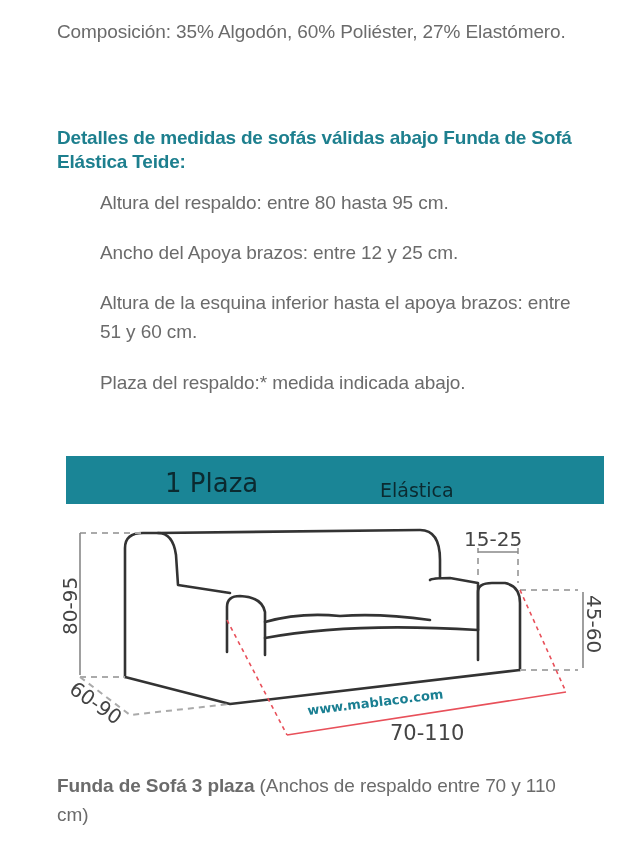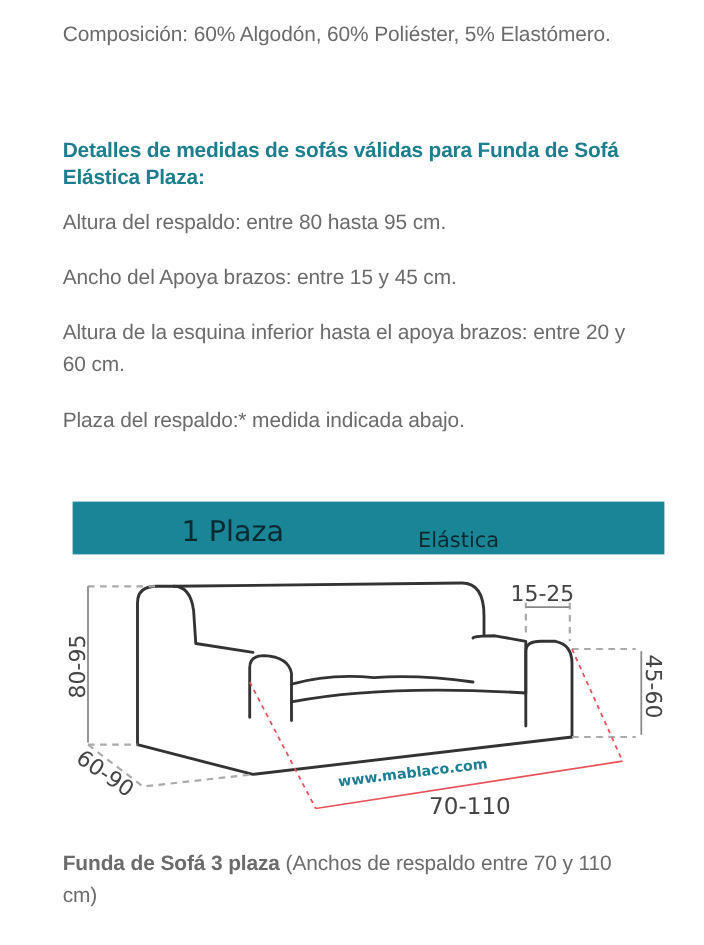--- a/index.html
+++ b/index.html
@@ -8,38 +8,38 @@
       font-family: "Liberation Sans", "DejaVu Sans", sans-serif;
       color: #6b6b6b;
     }
     .content { position: absolute; left: 57px; top: 0; width: 530px; }
     p { margin: 0; font-size: 19px; line-height: 29px; letter-spacing: -0.1px; }
     .composition { position: absolute; top: 17px; }
     .heading {
       position: absolute; top: 126px; color: #1d7f8e; font-weight: bold;
       font-size: 19px; line-height: 24px; letter-spacing: -0.2px;
     }
-    .detail { position: absolute; }
+    .detail { position: absolute; margin-left: 43px; }
     .d0 { top: 188px; }
     .d1 { top: 238px; }
     .d2 { top: 288px; }
     .d3 { top: 368px; }
     .diagram { position: absolute; left: 50px; top: 440px; width: 570px; height: 310px; }
     .caption { position: absolute; top: 771px; }
     .caption b { color: #6b6b6b; font-weight: bold; }
   </style>
 </head>
 <body>
 
 <div class="content">
-  <p class="composition">Composición: 60% Algodón, 60% Poliéster, 5% Elastómero.</p>
-  <p class="heading">Detalles de medidas de sofás válidas para Funda de Sofá Elástica Plaza:</p>
+  <p class="composition">Composición: 35% Algodón, 60% Poliéster, 27% Elastómero.</p>
+  <p class="heading">Detalles de medidas de sofás válidas abajo Funda de Sofá Elástica Teide:</p>
   <p class="detail d0">Altura del respaldo: entre 80 hasta 95 cm.</p>
-  <p class="detail d1">Ancho del Apoya brazos: entre 15 y 45 cm.</p>
-  <p class="detail d2">Altura de la esquina inferior hasta el apoya brazos: entre 20 y 60 cm.</p>
+  <p class="detail d1">Ancho del Apoya brazos: entre 12 y 25 cm.</p>
+  <p class="detail d2">Altura de la esquina inferior hasta el apoya brazos: entre 51 y 60 cm.</p>
   <p class="detail d3">Plaza del respaldo:* medida indicada abajo.</p>
   <p class="caption"><b>Funda de Sofá 3 plaza</b><span>  (Anchos de respaldo entre 70 y 110 cm)</span></p>
 </div>
 
 <svg class="diagram" viewBox="0 0 570 310" xmlns="http://www.w3.org/2000/svg">
 
   <rect x="16" y="16" width="538" height="48" fill="#1a8596"></rect>
   <text x="115" y="52" font-family="DejaVu Sans, sans-serif" font-size="26" fill="#0b2a30">1 Plaza</text>
   <text x="330" y="57" font-family="DejaVu Sans, sans-serif" font-size="19" fill="#0b2a30">Elástica</text>
 

